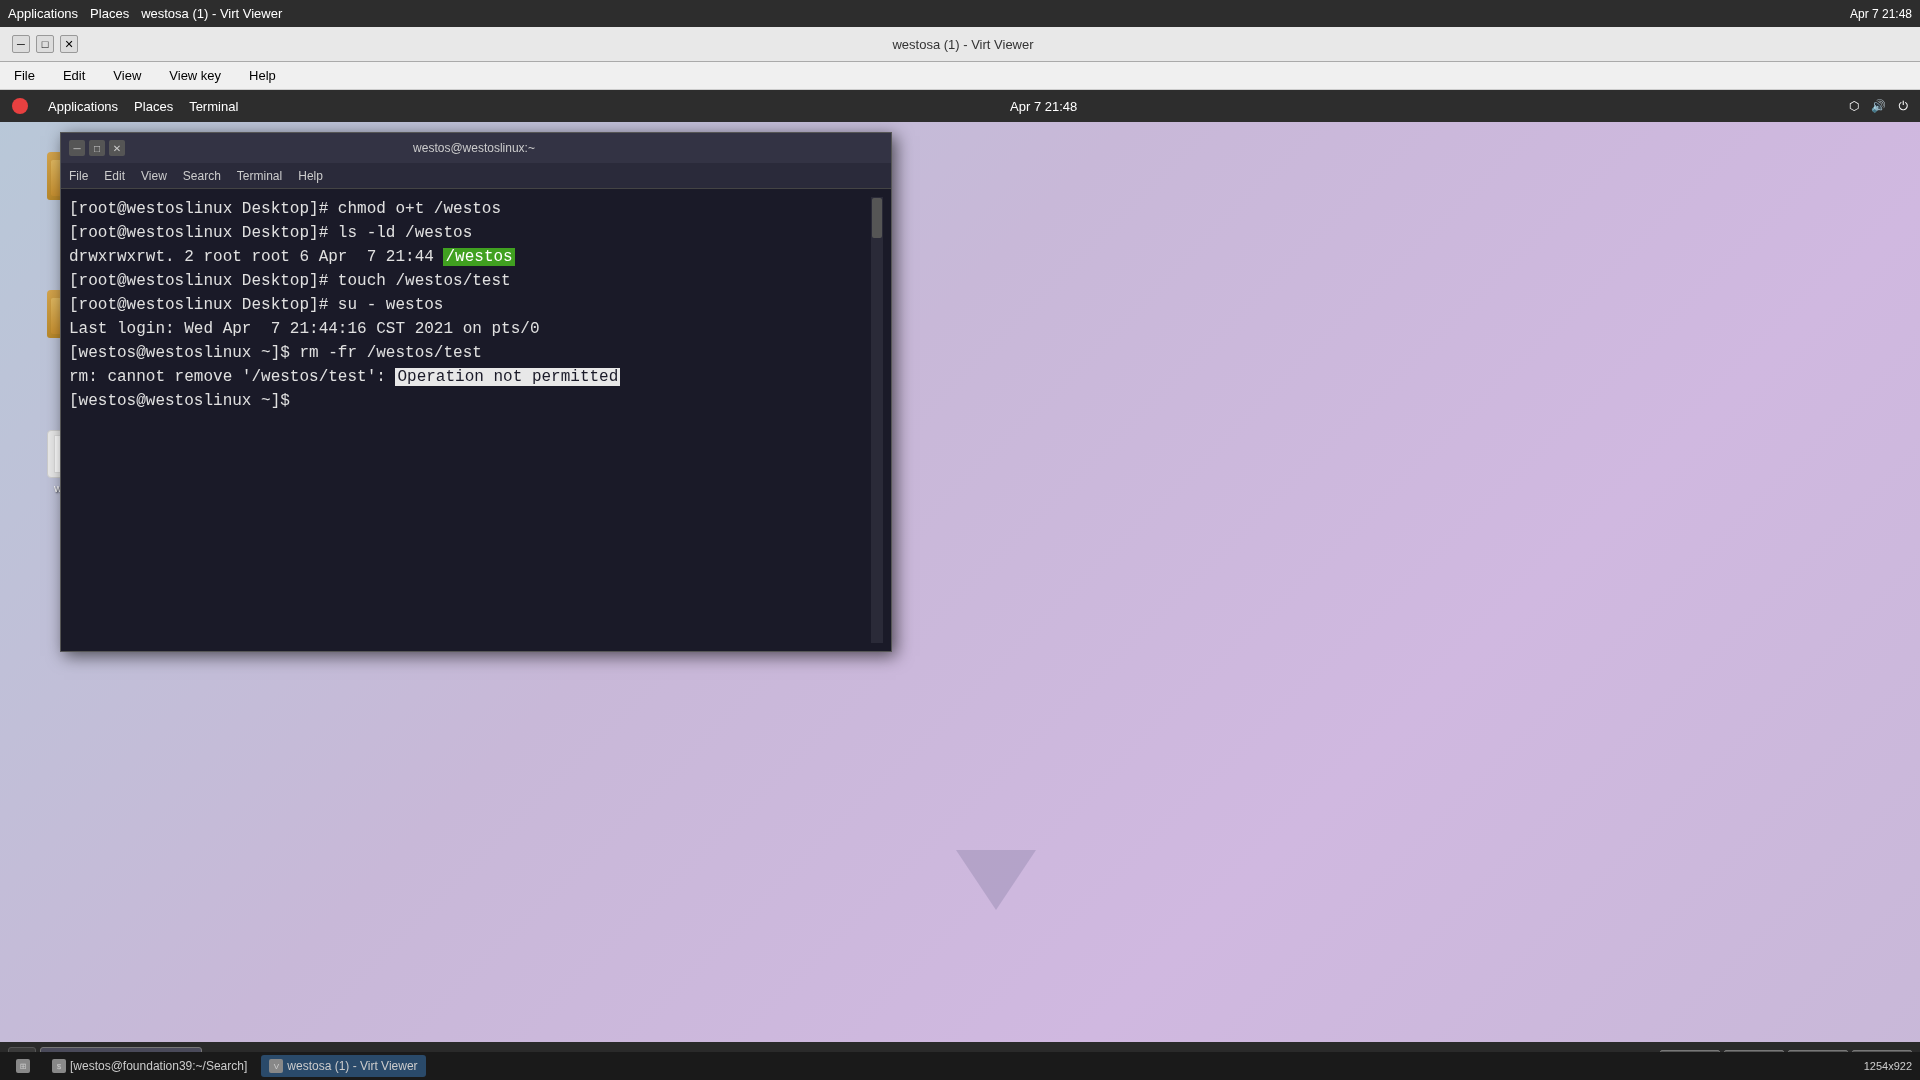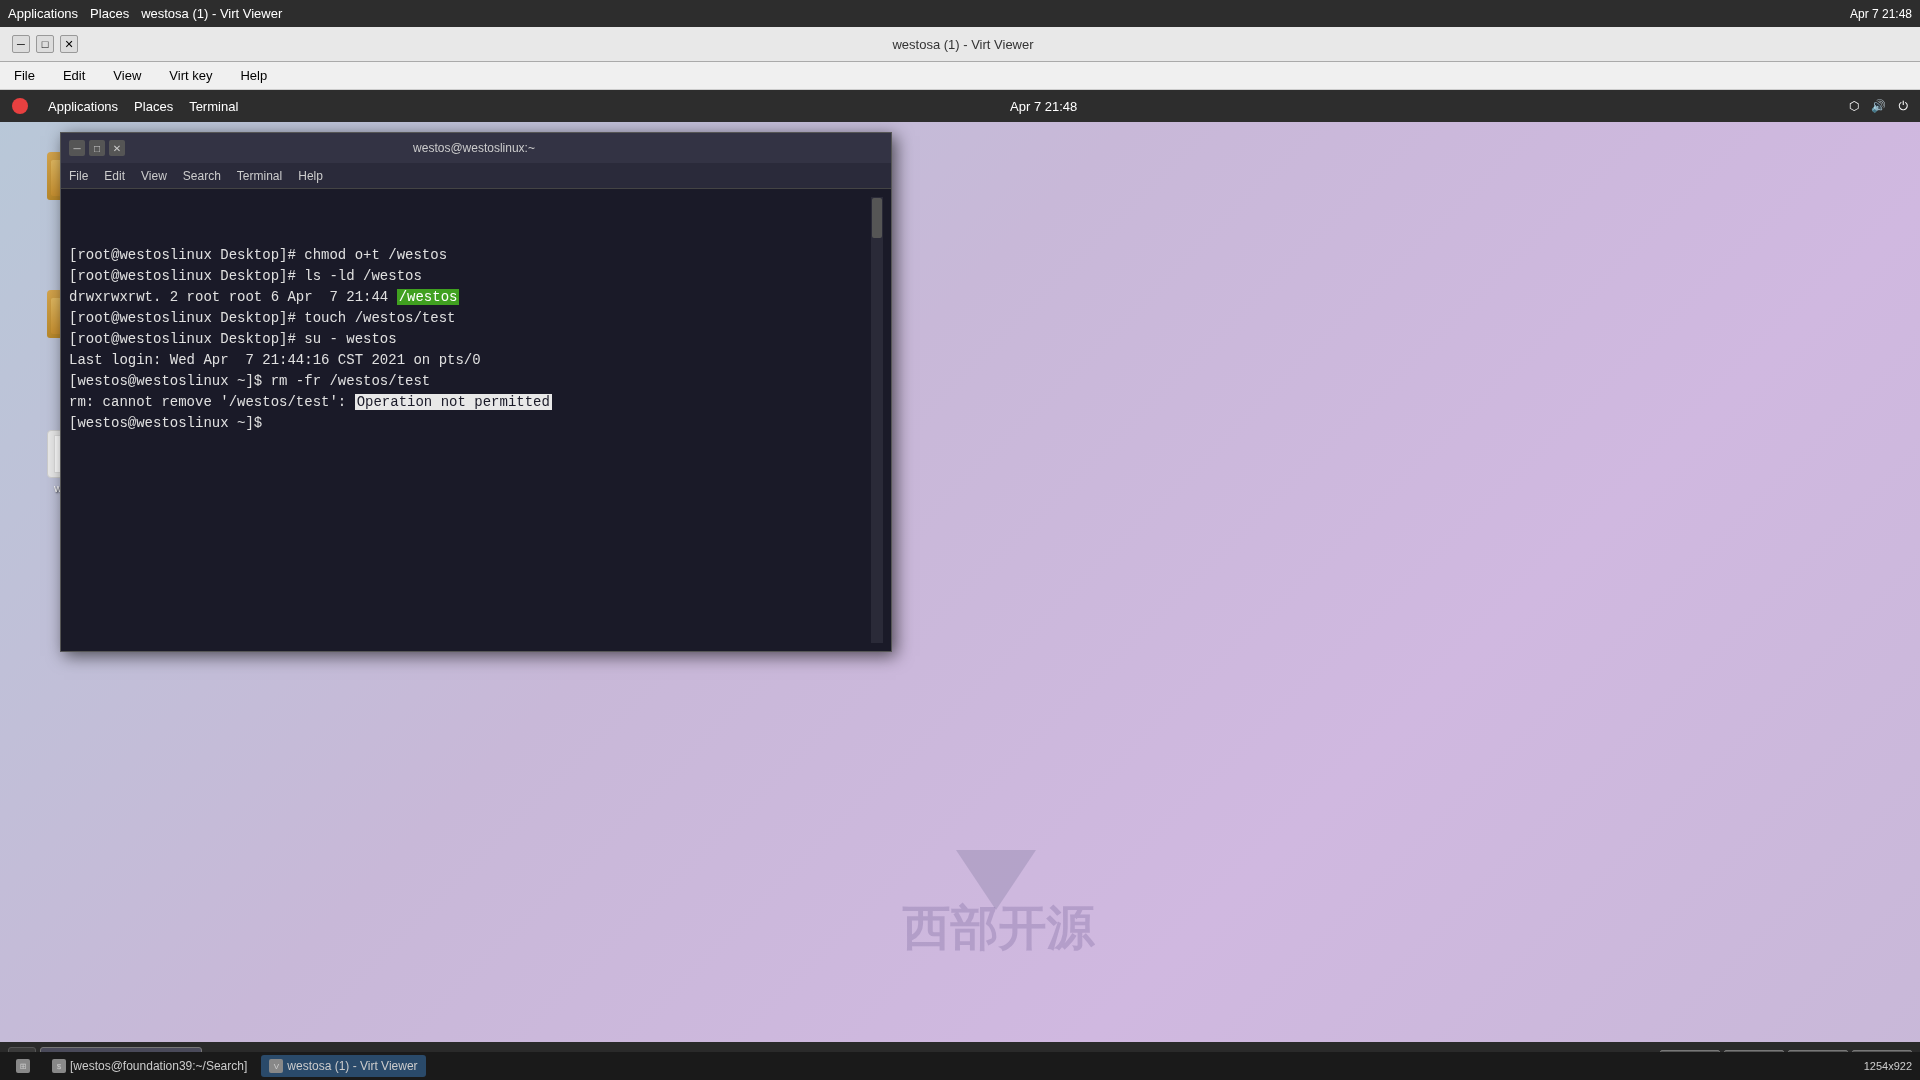--- a/index.html
+++ b/index.html
@@ -230,26 +230,25 @@
       flex: 1;
       background: #1a1a28;
       padding: 8px;
       overflow: hidden;
       position: relative;
       display: flex;
     }
     .terminal-content {
       flex: 1;
       font-family: 'Courier New', monospace;
-      font-size: 14px;
+      font-size: 16px;
       color: #e0e0e0;
       line-height: 1.5;
       white-space: pre;
       overflow: hidden;
-      margin-top: 48px;
     }
     .scrollbar {
       width: 12px;
       background: #2a2a38;
       position: relative;
     }
     .scrollbar-thumb {
       position: absolute;
       top: 0;
       width: 10px;
@@ -374,21 +373,21 @@
       <div class="win-btn">✕</div>
     </div>
     <div class="virt-viewer-title">westosa (1) - Virt Viewer</div>
     <div style="width:60px"></div>
   </div>
 
   <div class="virt-viewer-menubar">
     <span>File</span>
     <span>Edit</span>
     <span>View</span>
-    <span>Virt key</span>
+    <span>View key</span>
     <span>Help</span>
   </div>
 
   <div class="vm-desktop">
 
     <div class="guest-topbar">
       <div class="guest-topbar-left">
         <span class="guest-apps-icon"></span>
         <span>Applications</span>
         <span>Places</span>
@@ -411,21 +410,20 @@
     <div class="desktop-icon" style="top: 200px; left: 36px;">
       <div class="icon-img folder"></div>
       <span class="icon-label">Tr...</span>
     </div>
     <div class="desktop-icon" style="top: 340px; left: 36px;">
       <div class="icon-img file"></div>
       <span class="icon-label">westos</span>
     </div>
 
     <div class="watermark-arrow"></div>
-    <div class="watermark">西部开源</div>
 
     <div class="terminal-window">
 
       <div class="terminal-titlebar">
         <div class="term-win-controls">
           <button class="term-win-btn">─</button>
           <button class="term-win-btn">□</button>
           <button class="term-win-btn">✕</button>
         </div>
         <div class="terminal-title">westos@westoslinux:~</div>

